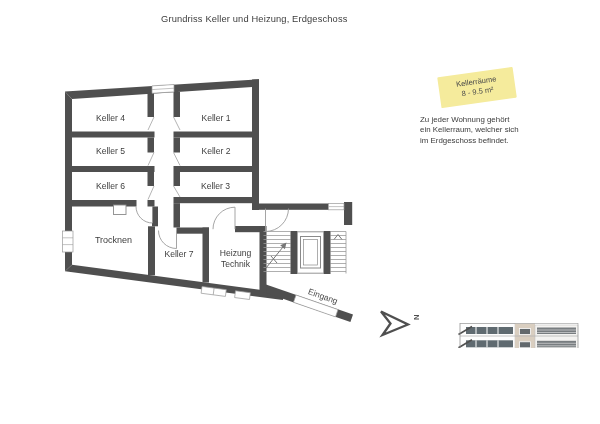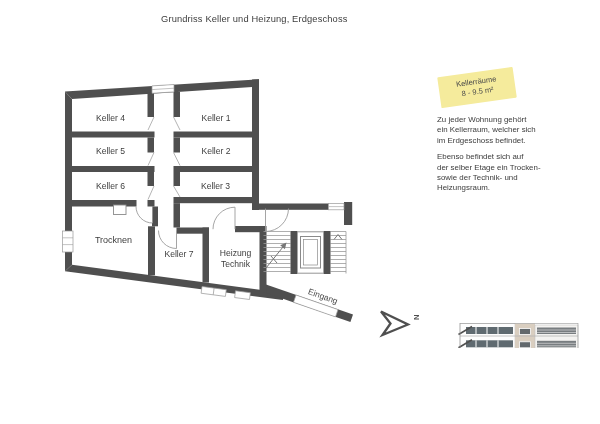--- a/index.html
+++ b/index.html
@@ -3,21 +3,21 @@
 <meta charset="utf-8">
 <style>
   html,body{margin:0;padding:0;background:#ffffff;}
   #page{position:relative;width:600px;height:348px;background:#ffffff;overflow:hidden;
         font-family:"Liberation Sans",sans-serif;}
   #plan-svg{position:absolute;left:0;top:0;width:600px;height:424px;}
   .doc-title{position:absolute;left:161px;top:14px;font-size:9.3px;letter-spacing:.15px;color:#3c3c3c;}
   .note{position:absolute;left:439px;top:72px;width:72px;padding:5px 2px 6px 2px;
         background:#f5eb9c;transform:rotate(-8deg);text-align:center;color:#4a4a4a;
         font-size:7.5px;line-height:9.8px;border-radius:1px;}
-  .description{position:absolute;left:437px;top:115px;width:128px;color:#3b3b3b;
+  .description{position:absolute;left:420px;top:115px;width:128px;color:#3b3b3b;
         font-size:7.9px;line-height:10.4px;}
   .description p{margin:0 0 6px 0;white-space:pre-line;}
   .page-number{position:absolute;left:560px;top:393px;font-size:6.5px;color:#6f6f6f;}
   svg text{font-family:"Liberation Sans",sans-serif;fill:#3d3d3d;}
   .room-label{font-size:8.6px;}
   .small-label{font-size:7.3px;fill:#5a5a5a;}
 </style>
 </head>
 <body>
 
@@ -27,24 +27,20 @@
 
   <div class="note">
     <div>Kellerräume</div>
     <div>8 - 9.5 m²</div>
   </div>
 
   <div class="description">
     <p>Zu jeder Wohnung gehört
 ein Kellerraum, welcher sich
 im Erdgeschoss befindet.</p>
-    <p>Ebenso befindet sich auf
-der selber Etage ein Trocken-
-sowie der Technik- und
-Heizungsraum.</p>
   </div>
 
   <div class="page-number">28</div>
 
   <svg id="plan-svg" viewBox="0 0 600 424">
 
     <g>
 
       <g fill="#4f4f4f">
         <polygon points="65,91.5 259,79.2 259,86.6 72,98.9"></polygon>

